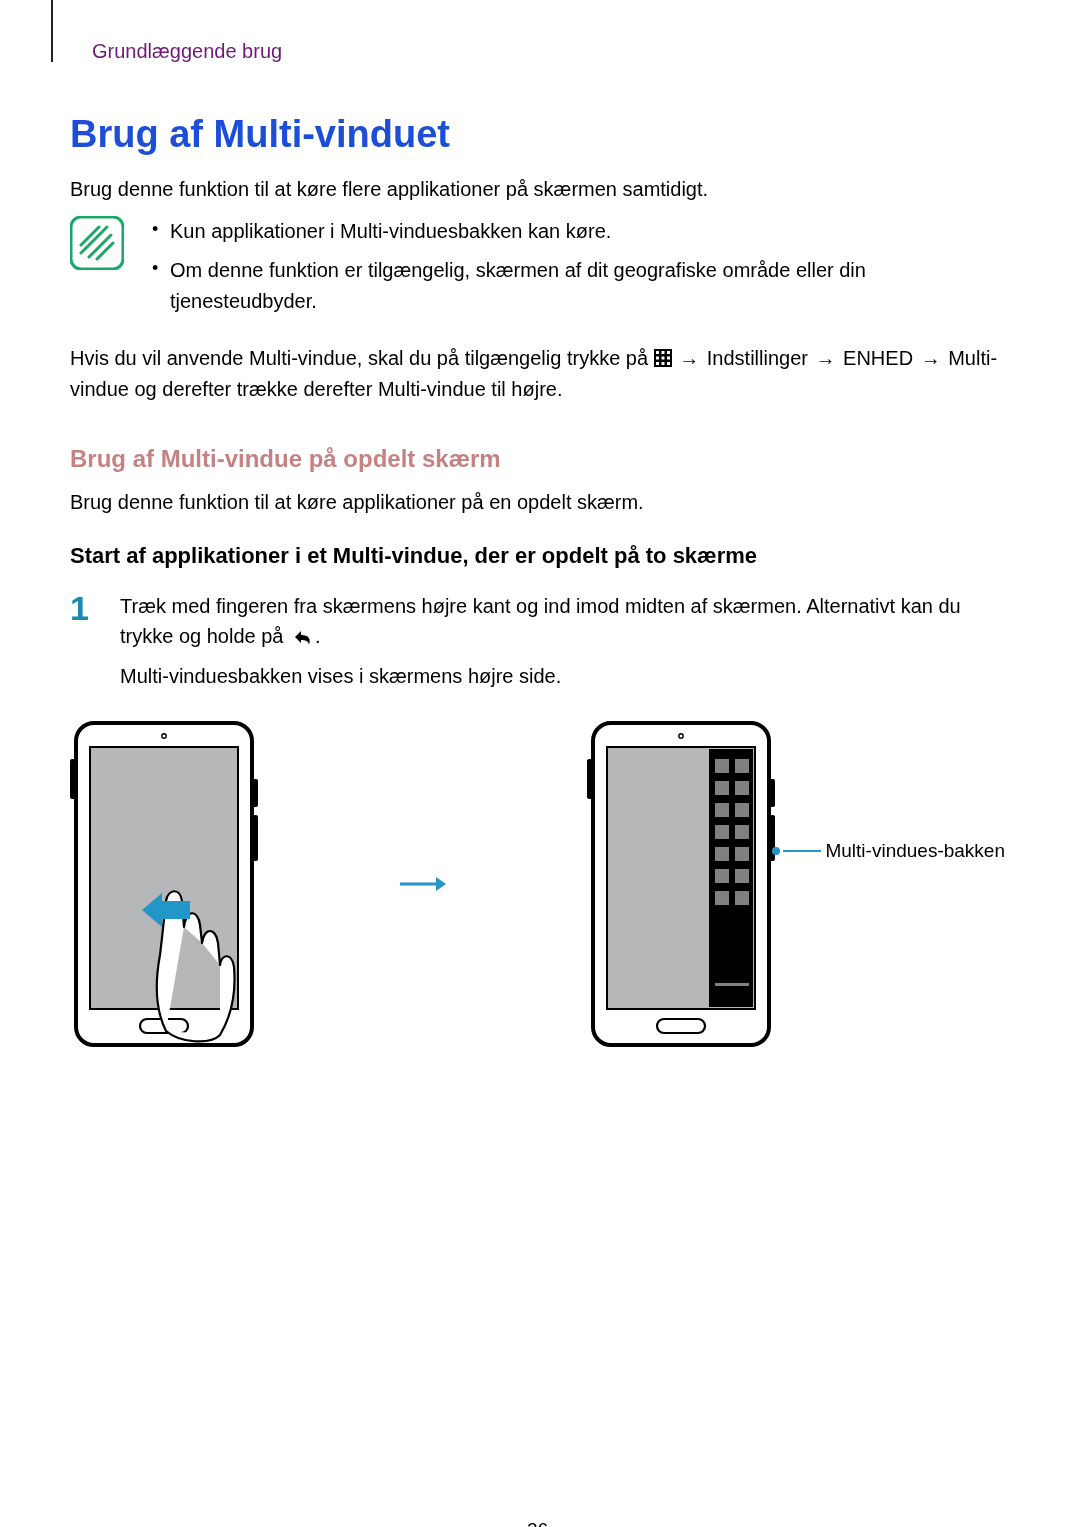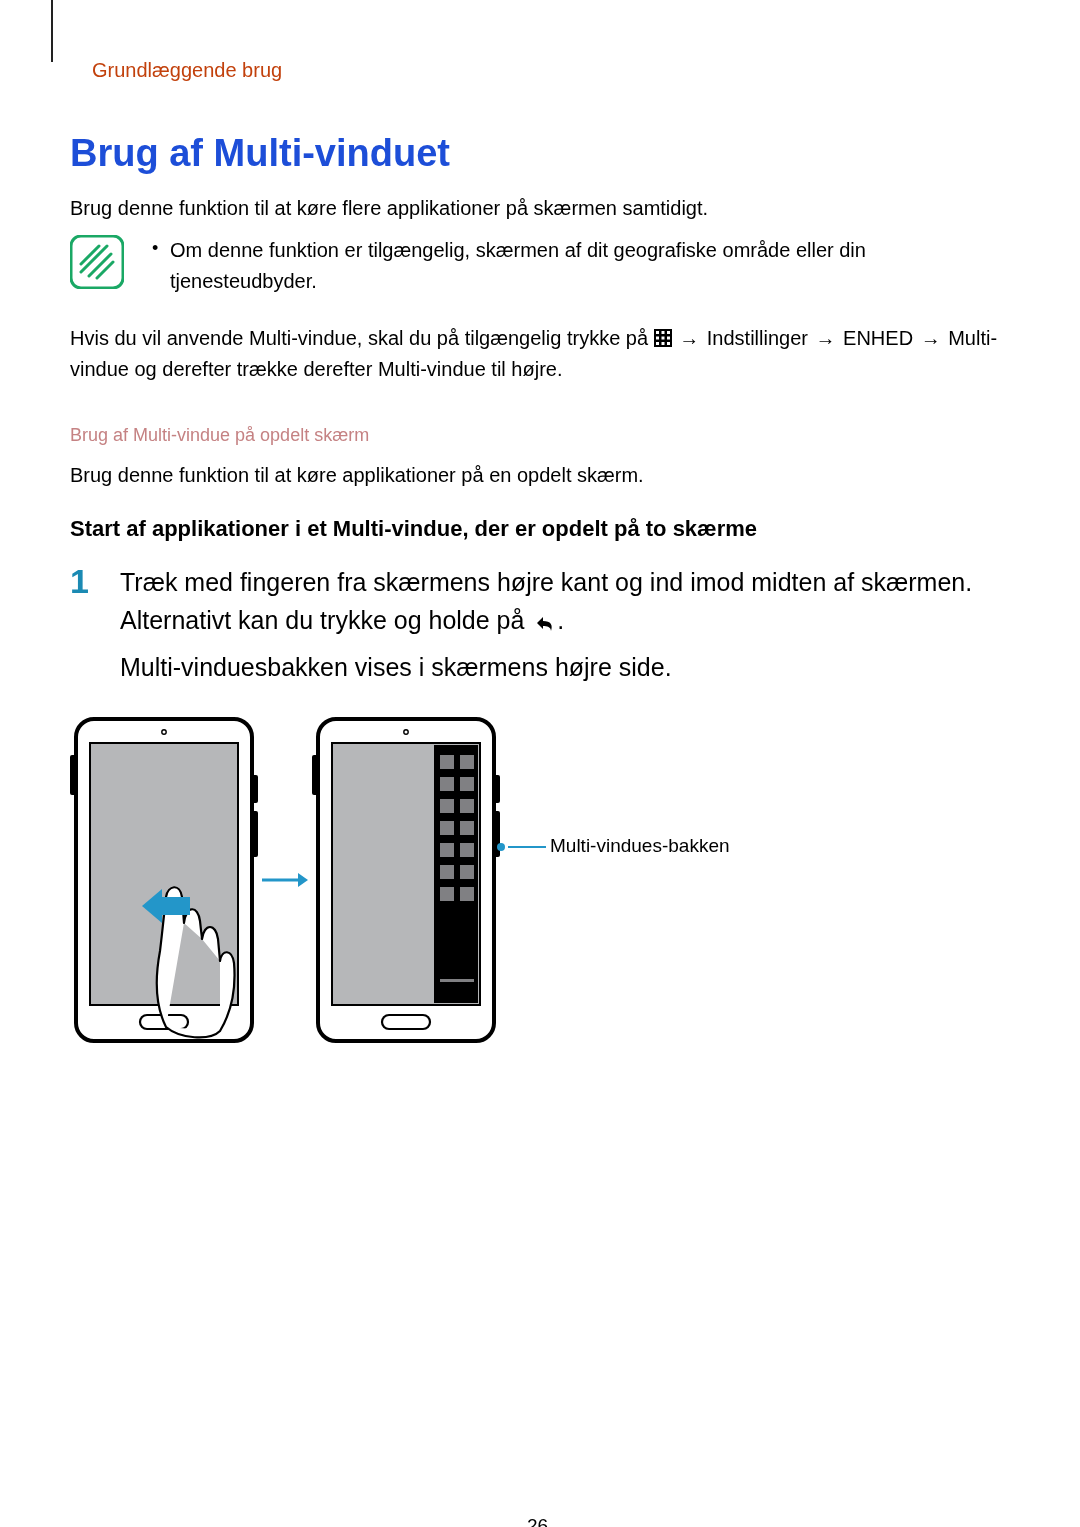--- a/index.html
+++ b/index.html
@@ -9,24 +9,23 @@
     background: #fff;
     color: #000;
     width: 1080px;
   }
   .page {
     padding: 40px 75px 40px 70px;
     position: relative;
   }
   .header {
     font-size: 20px;
-    color: #c2410c;
+    color: #701a75;
     margin-bottom: 50px;
     margin-left: 22px;
-    margin-top: 19px;
   }
   .h1 {
     font-size: 38px;
     color: #1d4ed8;
     font-weight: bold;
     margin: 0 0 18px 0;
   }
   .body-text {
     font-size: 20px;
     line-height: 1.5;
@@ -72,23 +71,23 @@
     vertical-align: -2px;
     width: 18px;
     height: 18px;
   }
   .arrow {
     display:inline-block;
     margin:0 2px;
   }
   .bold { font-weight: normal; }
   .h2 {
-    font-size: 18px;
+    font-size: 24px;
     color: #c58283;
-    font-weight: normal;
+    font-weight: bold;
     margin: 0 0 14px 0;
   }
   .h3 {
     font-size: 22px;
     font-weight: bold;
     margin: 26px 0 22px 0;
   }
   .step {
     display: flex;
     gap: 22px;
@@ -96,35 +95,35 @@
   }
   .step-num {
     font-size: 34px;
     color: #1b8ab3;
     font-weight: 600;
     line-height: 1.0;
     flex: 0 0 28px;
     text-align: left;
   }
   .step-body {
-    font-size: 25px;
+    font-size: 20px;
     line-height: 1.5;
     flex: 1;
   }
   .step-body p { margin: 0 0 10px 0; }
   .inline-backicon {
     display: inline-block;
     vertical-align: -4px;
     width: 26px;
     height: 20px;
   }
   .figure {
     display: flex;
     align-items: center;
-    justify-content: flex-start;
+    justify-content: space-between;
     gap: 4px;
     margin: 18px 0 0 0;
   }
   .device {
     position: relative;
     width: 188px;
     height: 330px;
   }
   .transition-arrow {
     width: 46px;
@@ -181,20 +180,21 @@
   <p class="body-text">Brug denne funktion til at køre flere applikationer på skærmen samtidigt.</p>
 
   <div class="note-row">
     <span class="note-icon">
       <svg viewBox="0 0 54 54" width="54" height="54">
         <rect x="1" y="1" width="52" height="52" rx="10" ry="10" fill="none" stroke="#1aa865" stroke-width="3"></rect>
         <path d="M11 37 L37 11 M11 29 L29 11 M19 41 L41 19 M27 43 L43 27" stroke="#1aa865" stroke-width="3" fill="none" stroke-linecap="round"></path>
       </svg>
     </span>
     <ul class="note-bullets">
+      <li>Kun applikationer i Multi-vinduesbakken kan køre.</li>
       <li>Om denne funktion er tilgængelig, skærmen af dit geografiske område eller din tjenesteudbyder.</li>
     </ul>
   </div>
 
   <p class="para-with-icons">
     <span>Hvis du vil anvende Multi-vindue, skal du på tilgængelig trykke på </span>
     <span class="inline-gridicon">
       <svg viewBox="0 0 18 18" width="18" height="18">
         <rect x="0" y="0" width="18" height="18" fill="#000"></rect>
         <rect x="2" y="2" width="3" height="3" fill="#fff"></rect>

